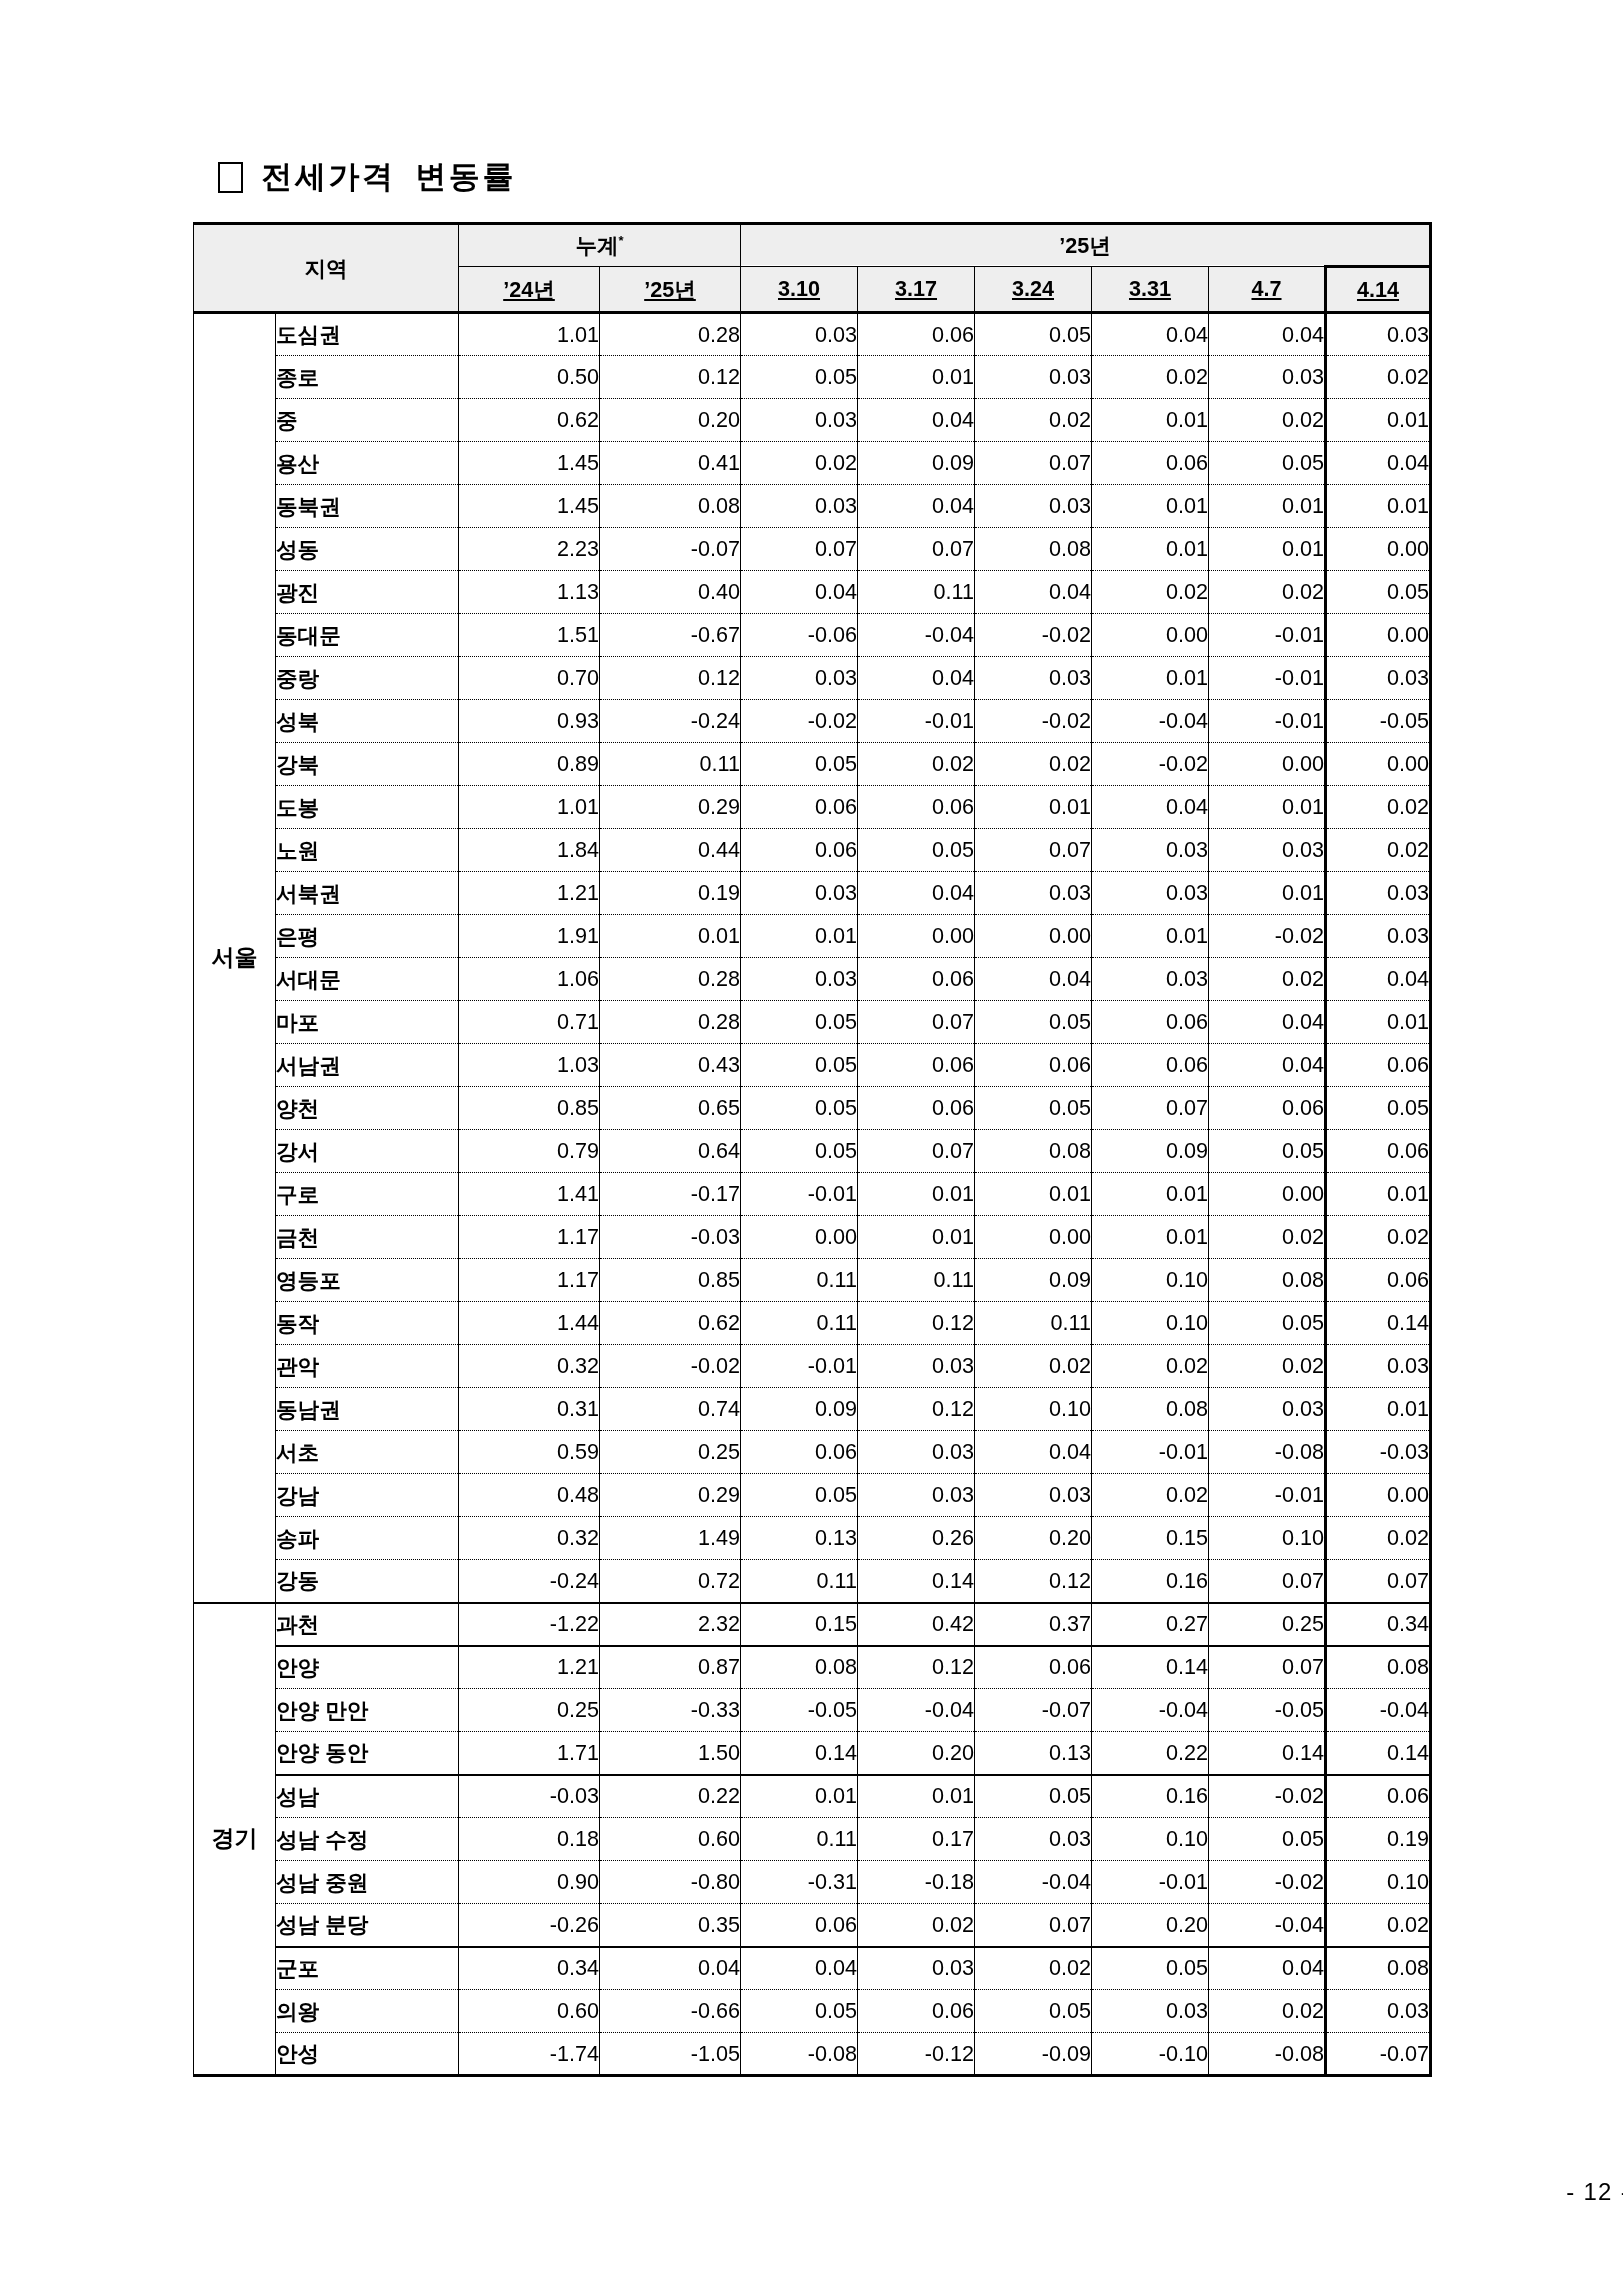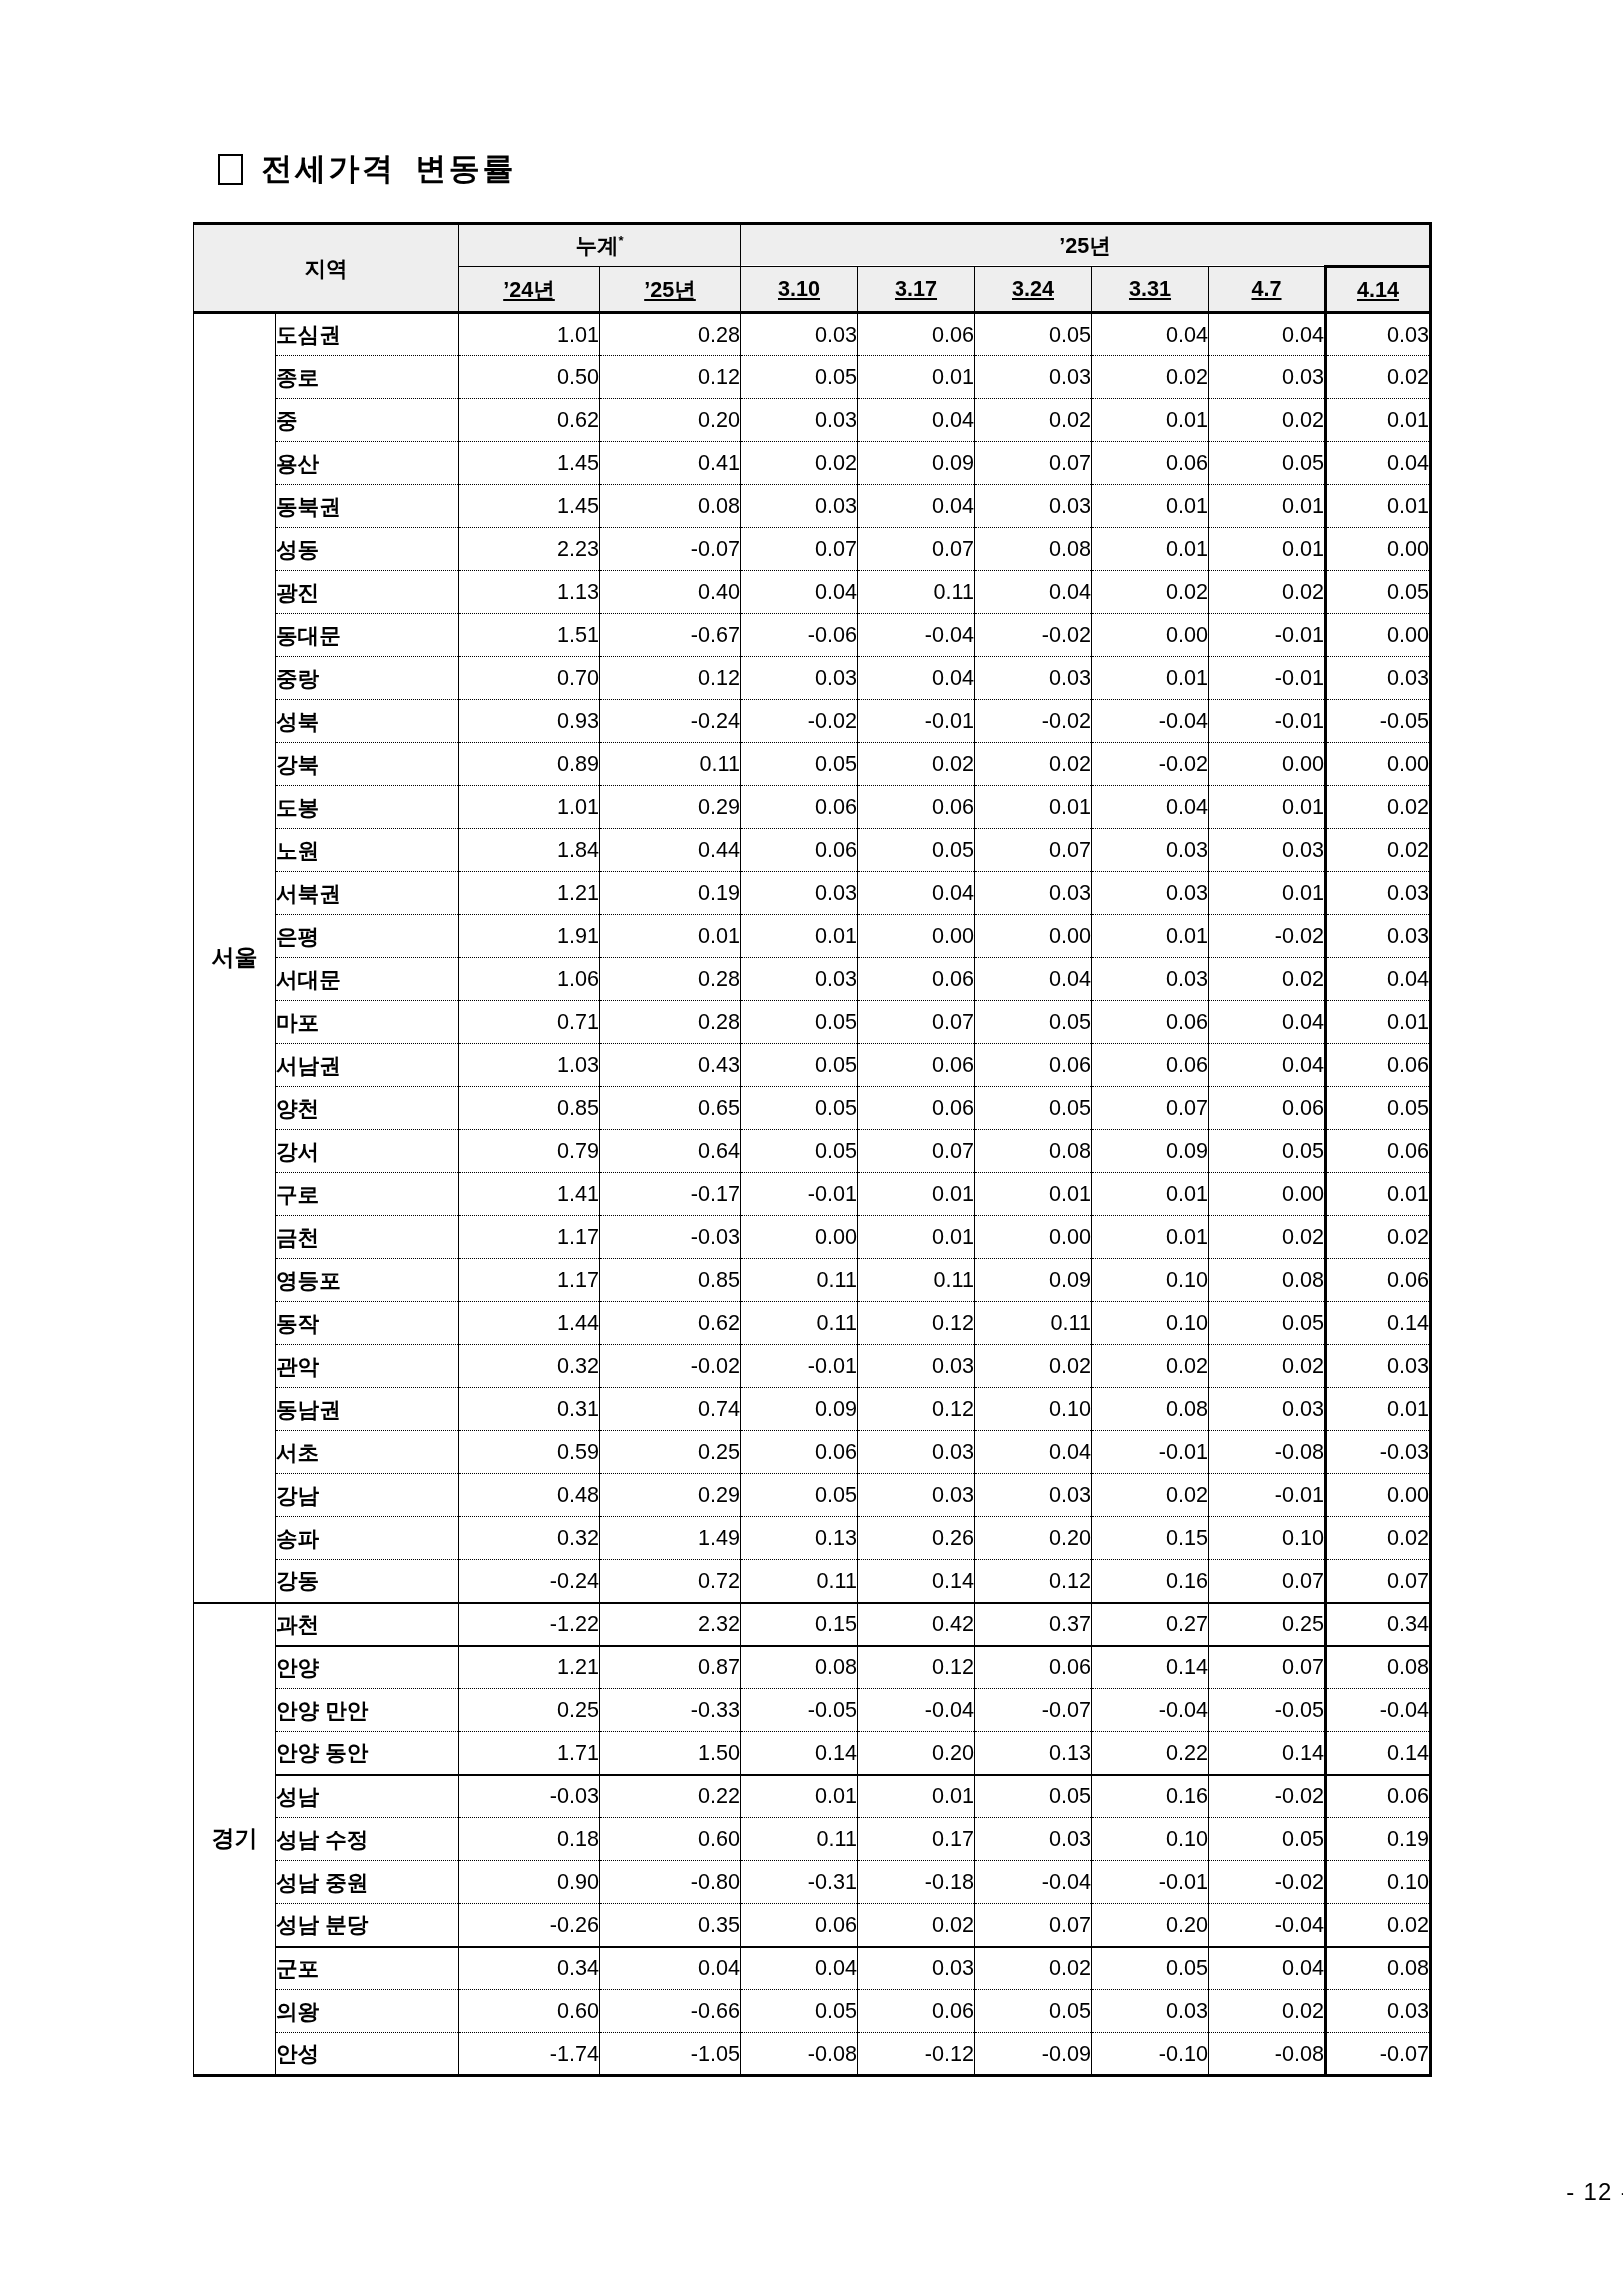--- a/index.html
+++ b/index.html
@@ -10,21 +10,21 @@
     background:#ffffff;
     color:#000;
     font-family:"Liberation Sans","DejaVu Sans",sans-serif;
     overflow:hidden;
   }
 
   
   .doc-title {
     position:absolute;
     left:218px;
-    top:148px;
+    top:156px;
     display:flex;
     align-items:center;
     gap:18.3px;
   }
   .title-marker {
     display:inline-block;
     width:25px;
     height:31px;
     border:2.6px solid #000;
     box-sizing:border-box;

